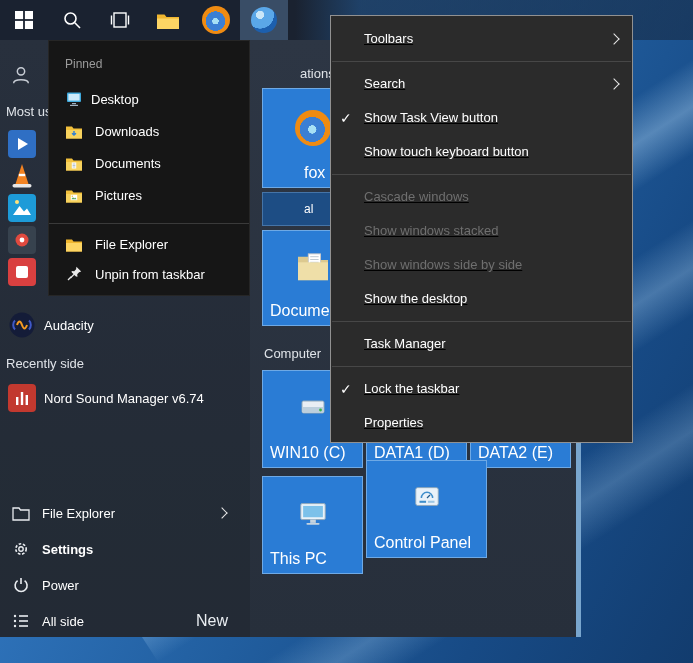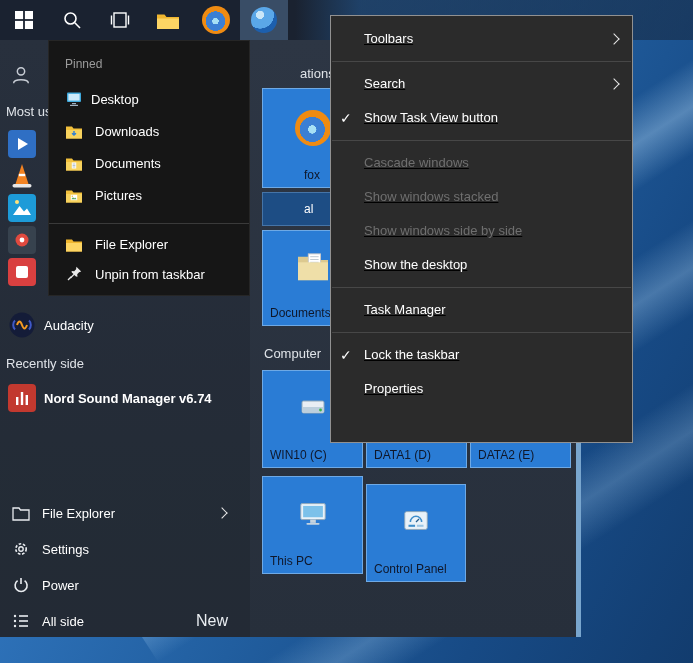--- a/index.html
+++ b/index.html
@@ -33,21 +33,21 @@
   .sm-applabel{position:absolute;font-size:13px;color:#fff;white-space:nowrap;}
   .appicon{position:absolute;left:8px;width:28px;height:28px;cursor:pointer;}
   .sm-row{position:absolute;left:0;width:238px;height:30px;display:flex;align-items:center;
     padding-left:12px;box-sizing:border-box;gap:12px;color:#fff;font-size:13px;cursor:pointer;}
   .chev{width:7px;height:7px;border-right:1.6px solid #e8e8e8;border-top:1.6px solid #e8e8e8;
     transform:rotate(45deg);display:inline-block;}
   .newbadge{margin-left:auto;padding-right:10px;font-size:16px;color:#eaeef2;}
 
   
   .tile{position:absolute;background:#2a7cd5;border:1px solid rgba(165,205,242,.55);box-sizing:border-box;cursor:pointer;}
-  .tile .tlabel{position:absolute;left:7px;bottom:5px;font-size:12px;color:#0f172a;white-space:nowrap;}
+  .tile .tlabel{position:absolute;left:7px;bottom:5px;font-size:16px;color:#ffffff;white-space:nowrap;}
   .tile .ticon{position:absolute;left:50%;top:40%;transform:translate(-50%,-50%);}
   .tile.darktile{background:#1d4d84;border-color:rgba(120,165,210,.45);}
   #scrollstrip{position:absolute;left:576px;top:0;width:5px;height:597px;background:#79a6ce;cursor:pointer;}
 
   
   #jumplist{position:absolute;left:48px;top:40px;width:202px;height:256px;background:#161616;z-index:20;
     border:1px solid rgba(255,255,255,.07);box-sizing:border-box;}
   .jl-header{position:absolute;left:16px;top:16px;font-size:12px;color:#9b9b9b;}
   .jl-item{position:absolute;left:0;width:100%;height:32px;display:flex;align-items:center;
     padding-left:16px;box-sizing:border-box;gap:12px;color:#fff;font-size:13px;cursor:pointer;}
@@ -163,30 +163,30 @@
   <div class="sm-header" style="left:6px;top:316px;">Recently side</div>
 
   <div class="appicon" style="top:344px;">
     <svg width="28" height="28" viewBox="0 0 28 28">
       <rect width="28" height="28" rx="4" fill="#c2392f"></rect>
       <rect x="8" y="13" width="2.4" height="8" fill="#fff"></rect>
         <rect x="12.8" y="8" width="2.4" height="13" fill="#fff"></rect>
       <rect x="17.6" y="11" width="2.4" height="10" fill="#fff"></rect>
     </svg>
   </div>
-  <div class="sm-applabel" style="left:44px;top:351px;font-weight:bold;">Nord Sound Manager v6.74</div>
+  <div class="sm-applabel" style="left:44px;top:351px;">Nord Sound Manager v6.74</div>
 
   <div class="sm-row" style="top:458px;">
     <svg width="18" height="15" viewBox="0 0 18 15">
       <path d="M1 2h6l1.5 2H17v10H1z" fill="none" stroke="#e9ecf0" stroke-width="1.3"></path>
     </svg>
     <span>File Explorer</span>
     <span class="chev" style="position:absolute;left:218px;"></span>
   </div>
-  <div class="sm-row" style="top:494px;">
+  <div class="sm-row" style="top:494px;font-weight:bold;">
     <svg width="18" height="18" viewBox="0 0 18 18">
       <circle cx="9" cy="9" r="5.2" fill="none" stroke="#e9ecf0" stroke-width="1.6" stroke-dasharray="2.6 1.7"></circle>
       <circle cx="9" cy="9" r="2.2" fill="none" stroke="#e9ecf0" stroke-width="1.4"></circle>
     </svg>
     <span>Settings</span>
   </div>
   <div class="sm-row" style="top:530px;">
     <svg width="18" height="18" viewBox="0 0 18 18">
       <path d="M9 2v6" stroke="#e9ecf0" stroke-width="1.6"></path>
       <path d="M5.6 4.6a6 6 0 107 0" fill="none" stroke="#e9ecf0" stroke-width="1.6"></path>
@@ -266,21 +266,21 @@
     <span class="ticon">
       <svg width="34" height="32" viewBox="0 0 34 34">
         <rect x="4" y="7" width="26" height="17" rx="1.5" fill="#e9f2f9" stroke="#8fa8ba"></rect>
         <rect x="6.5" y="9.5" width="21" height="12" fill="#7cc1ea"></rect>
         <rect x="14" y="24" width="6" height="3.5" fill="#c6d4df"></rect>
           <rect x="10" y="27.5" width="14" height="2" rx="1" fill="#c6d4df"></rect>
       </svg>
     </span>
     <div class="tlabel">This PC</div>
   </div>
-  <div class="tile" style="left:366px;top:444px;width:100px;height:98px;">
+  <div class="tile" style="left:366px;top:420px;width:121px;height:98px;">
     <span class="ticon">
       <svg width="32" height="30" viewBox="0 0 32 32">
         <rect x="4" y="6" width="24" height="19" rx="2" fill="#e9f2f9" stroke="#8fa8ba"></rect>
         <path d="M10 17a6 6 0 0112 0" fill="none" stroke="#3e8ecb" stroke-width="1.6"></path>
         <path d="M16 17l3.2-3.2" stroke="#245d8c" stroke-width="1.4"></path>
         <rect x="8" y="20" width="7" height="2.2" fill="#3e8ecb"></rect>
           <rect x="17" y="20" width="7" height="2.2" fill="#9cc6e4"></rect>
       </svg>
     </span>
     <div class="tlabel">Control Panel</div>
@@ -354,20 +354,23 @@
   </div>
   <div class="cm-sep"></div>
   <div class="cm-item">
     <span>Search</span>
     <span class="cm-sub"></span>
   </div>
   <div class="cm-item">
     <span class="cm-check">✓</span>
     <span>Show Task View button</span>
   </div>
+  <div class="cm-item">
+    <span>Show touch keyboard button</span>
+  </div>
   <div class="cm-sep"></div>
   <div class="cm-item disabled">
     <span>Cascade windows</span>
   </div>
   <div class="cm-item disabled">
     <span>Show windows stacked</span>
   </div>
   <div class="cm-item disabled">
     <span>Show windows side by side</span>
   </div>

